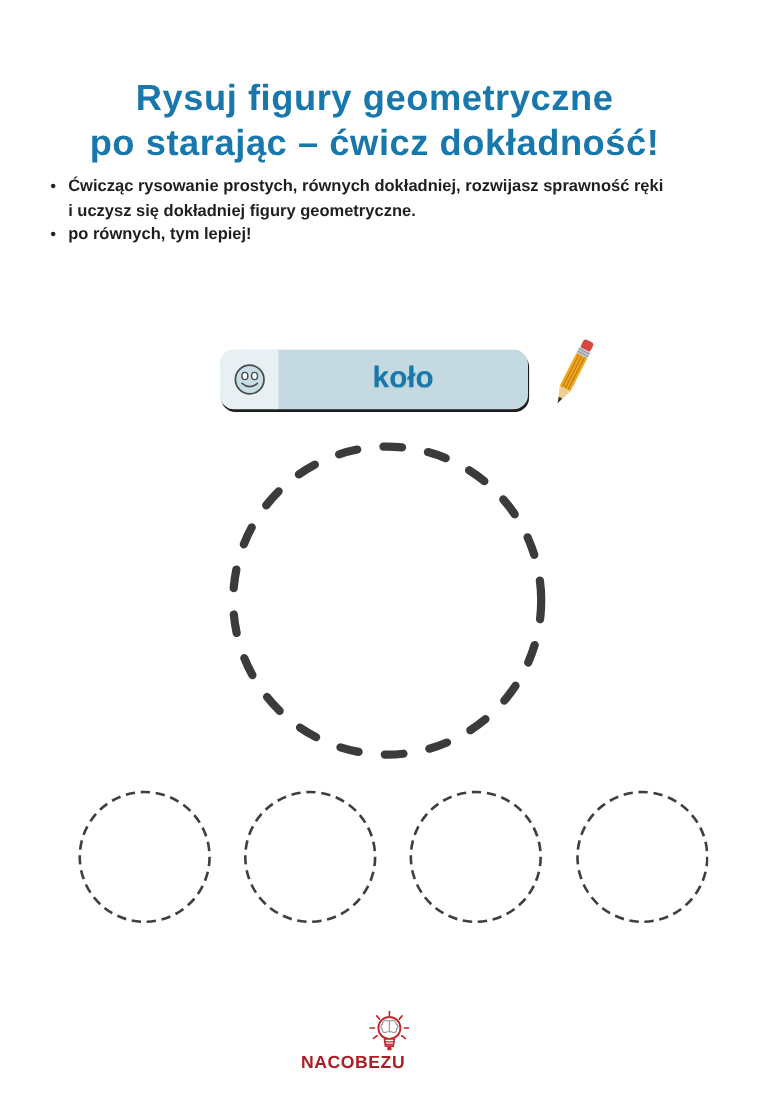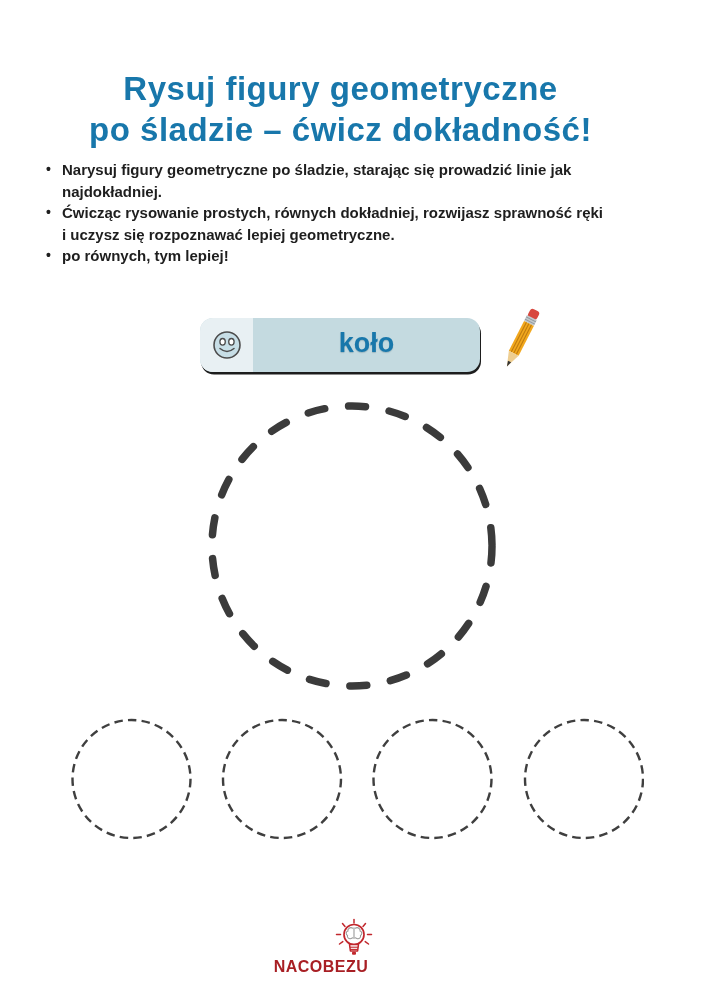--- a/index.html
+++ b/index.html
@@ -92,31 +92,27 @@
     font-weight: bold;
     letter-spacing: 0.5px;
     color: #a81f24;
   }
 </style>
 </head>
 <body>
 
 <h1 class="page-title">
   <span>Rysuj figury geometryczne</span>
-  <span>po śladzie – ćwicz dokładność!</span>
+  <span>po starając – ćwicz dokładność!</span>
 </h1>
 
 <div class="instructions">
   <div class="bullet">
-    <span class="bullet-line">Narysuj figury geometryczne po śladzie, starając się prowadzić linie jak</span>
-    <span class="bullet-line">najdokładniej.</span>
-  </div>
-  <div class="bullet">
     <span class="bullet-line">Ćwicząc rysowanie prostych, równych dokładniej, rozwijasz sprawność ręki</span>
-    <span class="bullet-line">i uczysz się rozpoznawać lepiej geometryczne.</span>
+    <span class="bullet-line">i uczysz się dokładniej figury geometryczne.</span>
   </div>
   <div class="bullet">
     <span class="bullet-line">po równych, tym lepiej!</span>
   </div>
 </div>
 
 <div class="shape-card">
   <div class="shape-card-left">
     <svg width="32" height="32" viewBox="0 0 32 32">
       <circle cx="16" cy="16" r="13" fill="#c7dee6" stroke="#4d4d4d" stroke-width="1.6"></circle>

